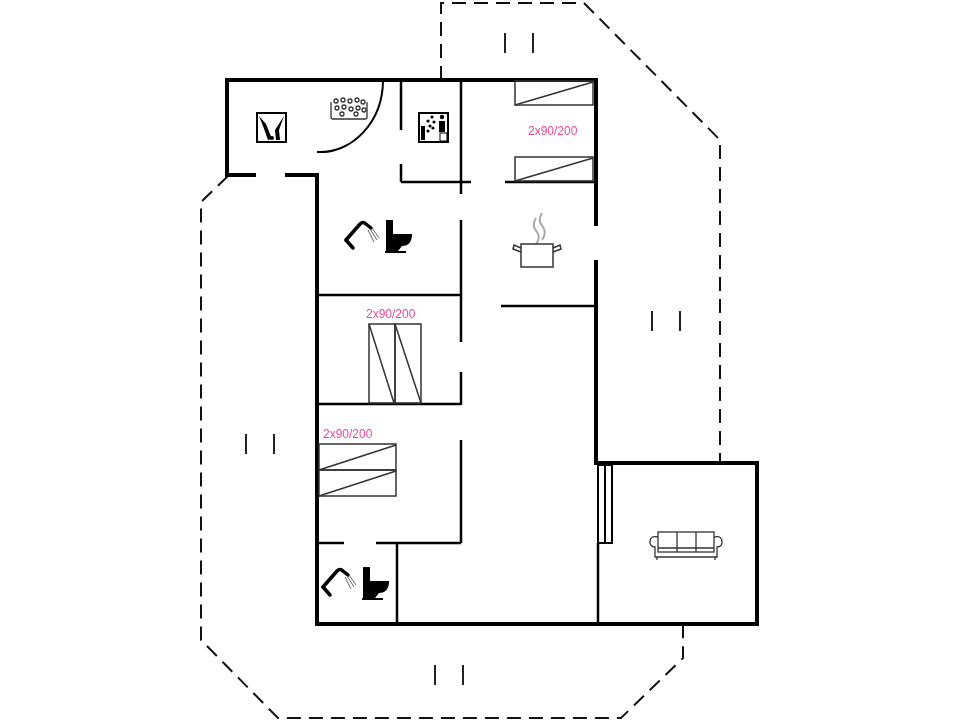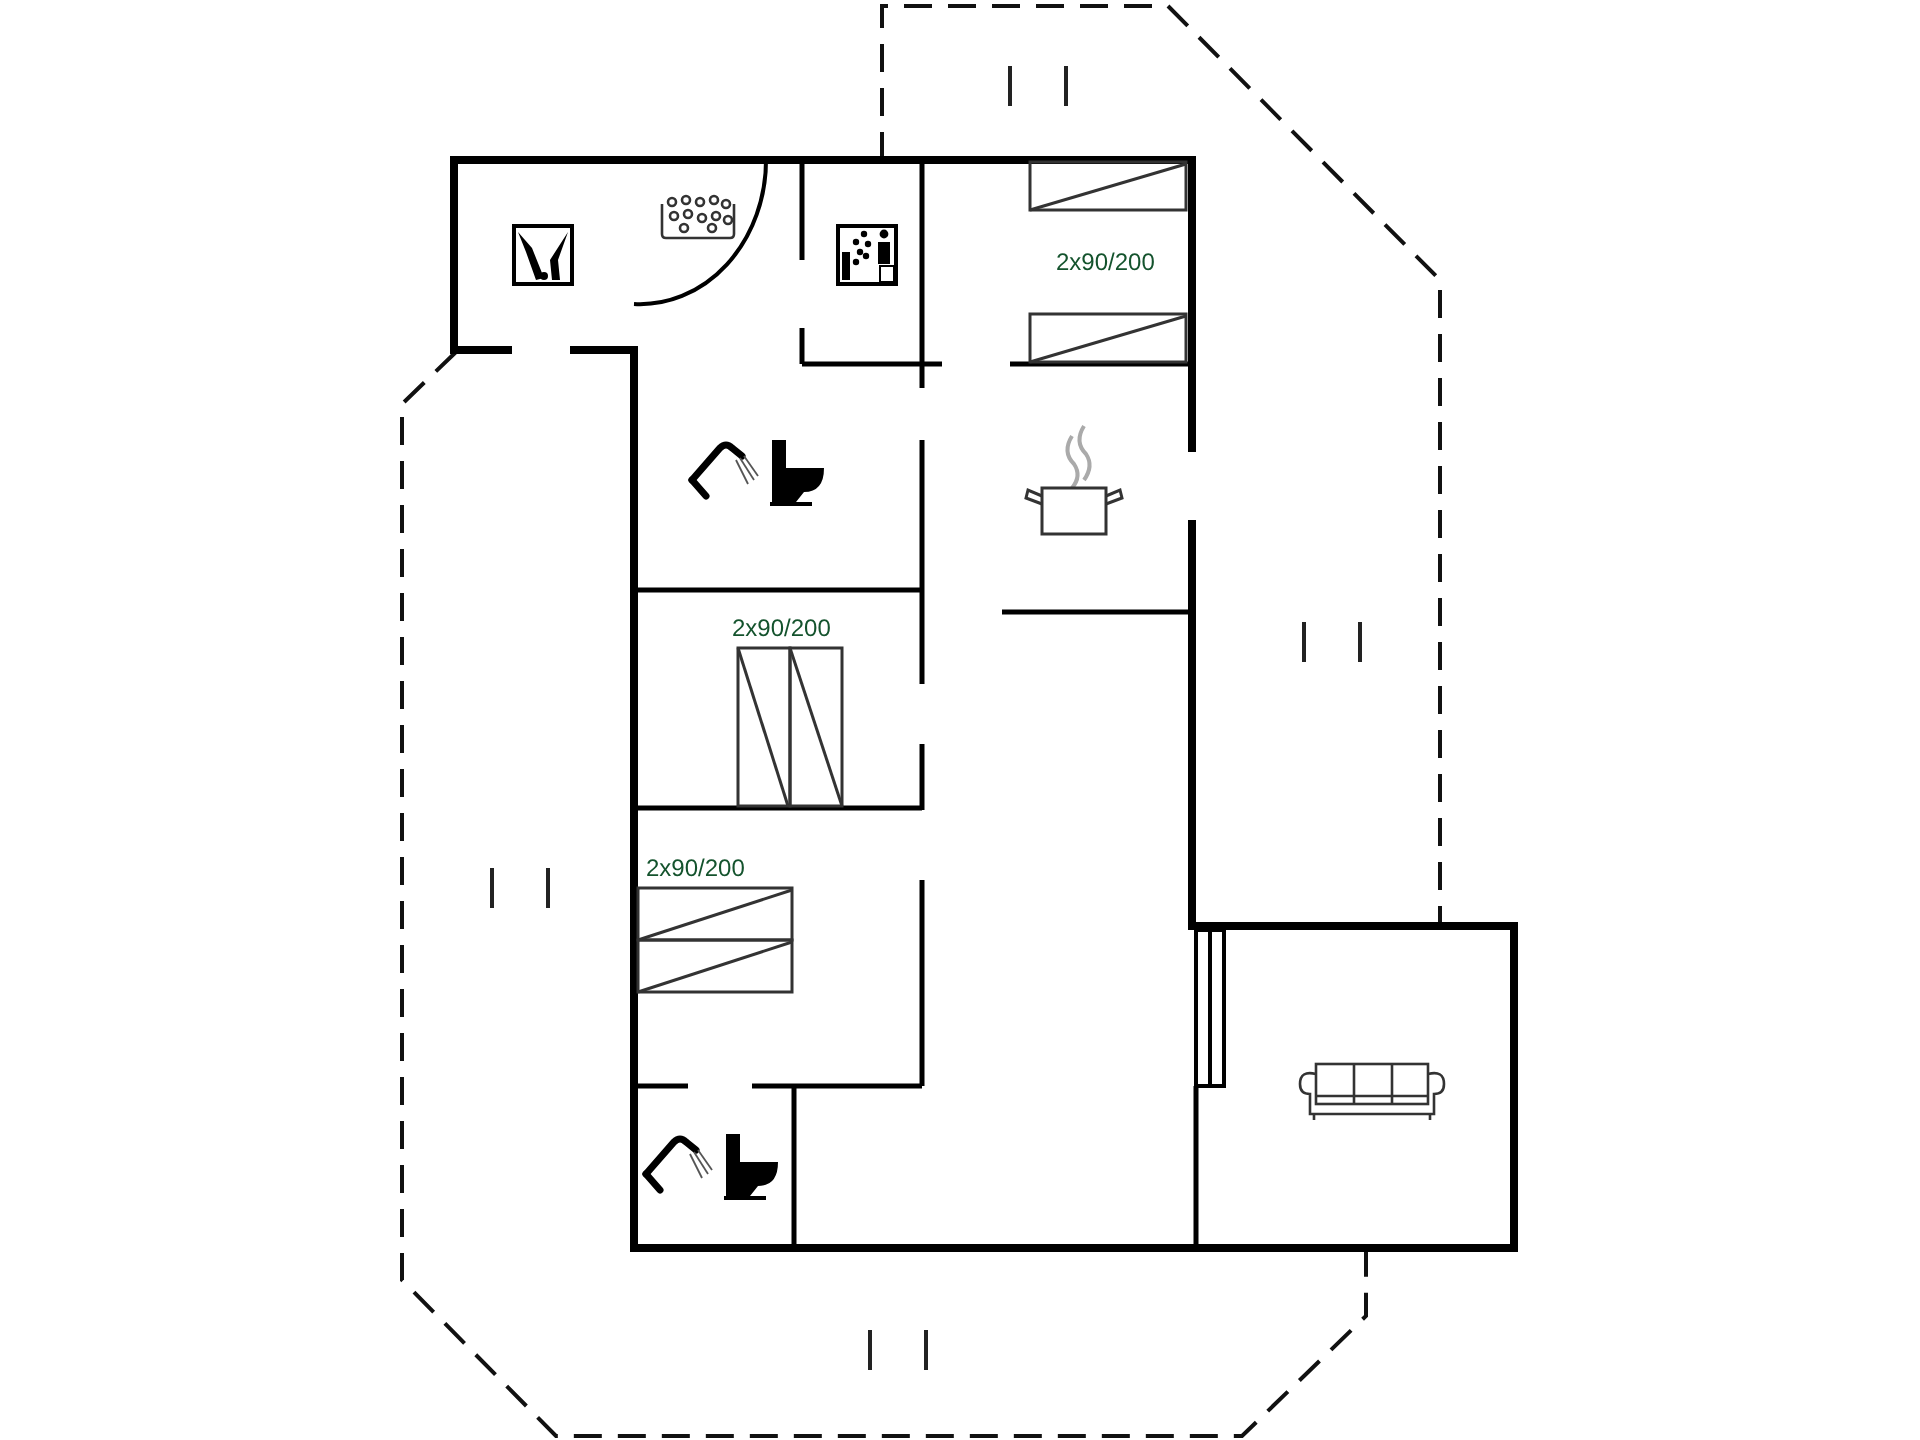--- a/index.html
+++ b/index.html
@@ -1,18 +1,18 @@
 <!DOCTYPE html>
 <html><head>
 <meta charset="utf-8">
 <style>
   html, body { margin: 0; padding: 0; background: #ffffff; }
   body { width: 960px; height: 720px; overflow: hidden; position: relative; font-family: "Liberation Sans", sans-serif; }
   #plan { position: absolute; left: 0; top: 0; width: 960px; height: 720px; }
-  .label { position: absolute; font-size: 12px; color: #14532d; font-family: "Liberation Sans", sans-serif; white-space: nowrap; }
+  .label { position: absolute; font-size: 12px; color: #ec4899; font-family: "Liberation Sans", sans-serif; white-space: nowrap; }
 </style>
 </head>
 <body>
 
 <svg id="plan" viewBox="0 0 960 720" xmlns="http://www.w3.org/2000/svg">
 
   <g fill="none" stroke="#111" stroke-width="2" stroke-dasharray="14 8">
 
     <polyline points="441,80 441,3 584,3 720,140 720,462"></polyline>
 

